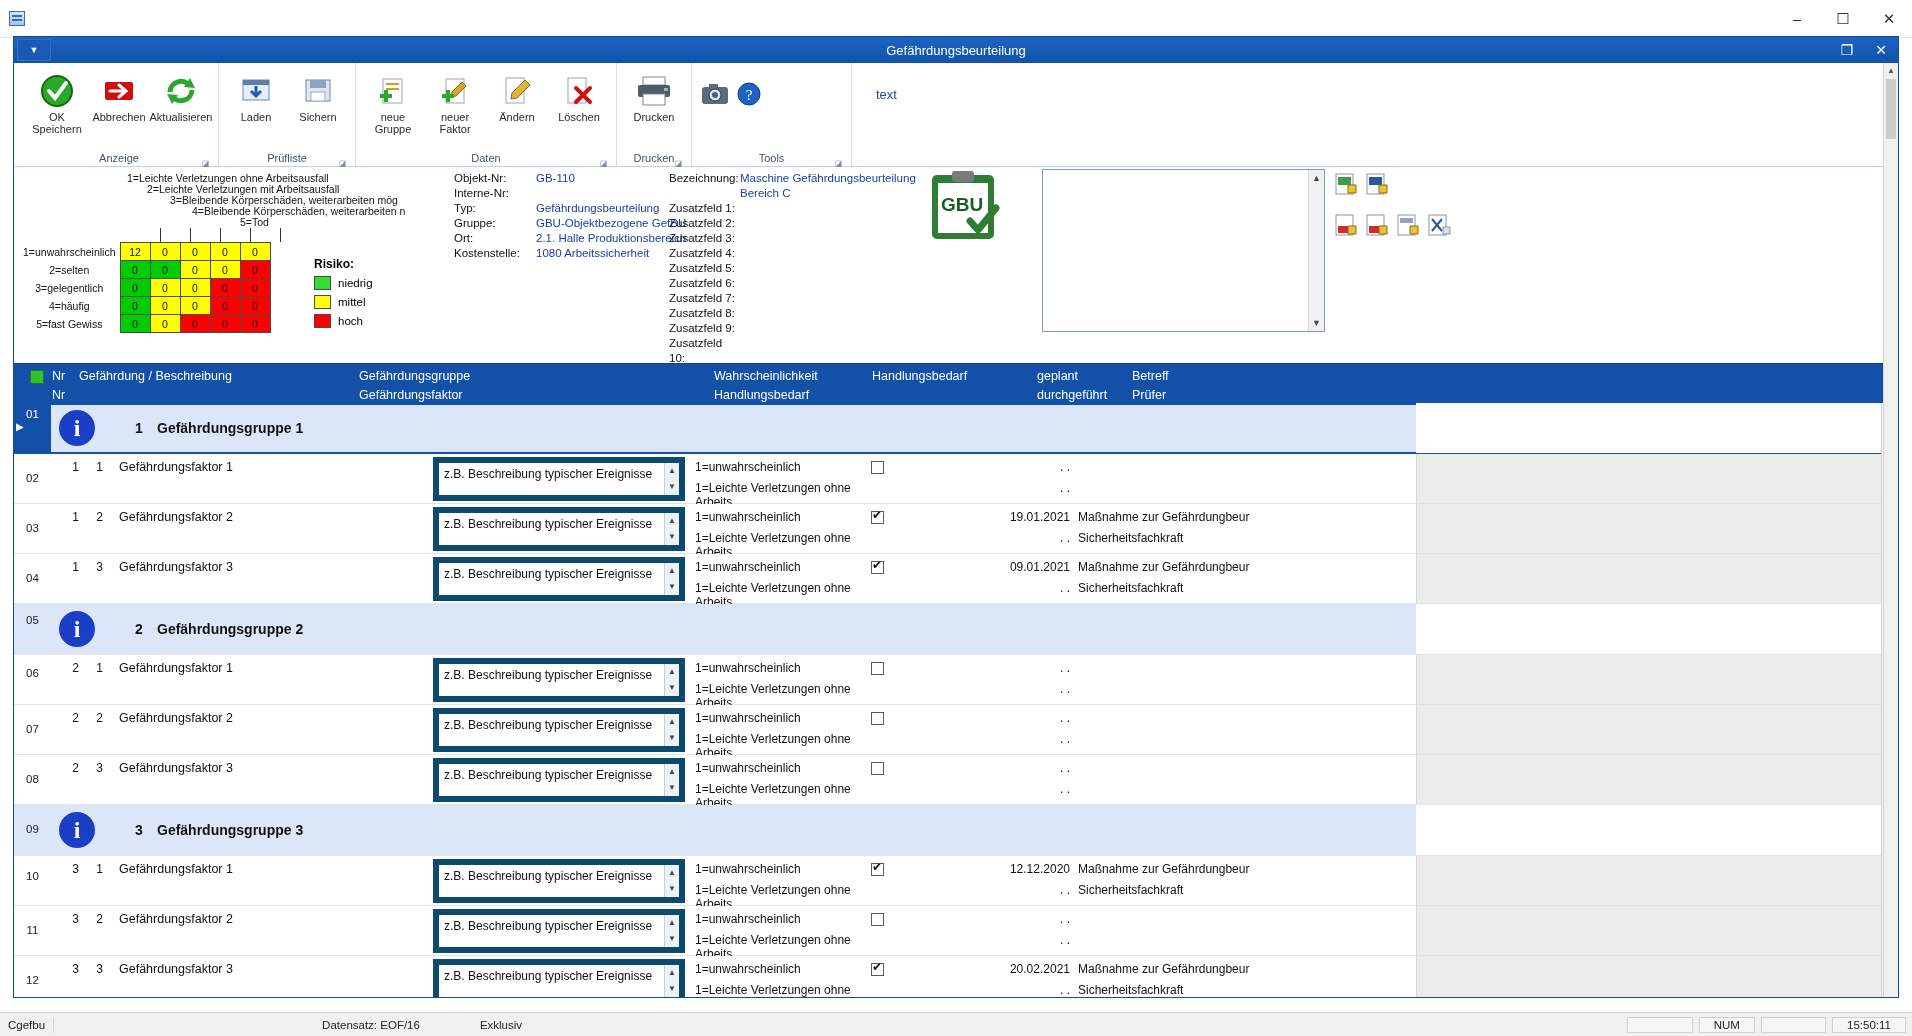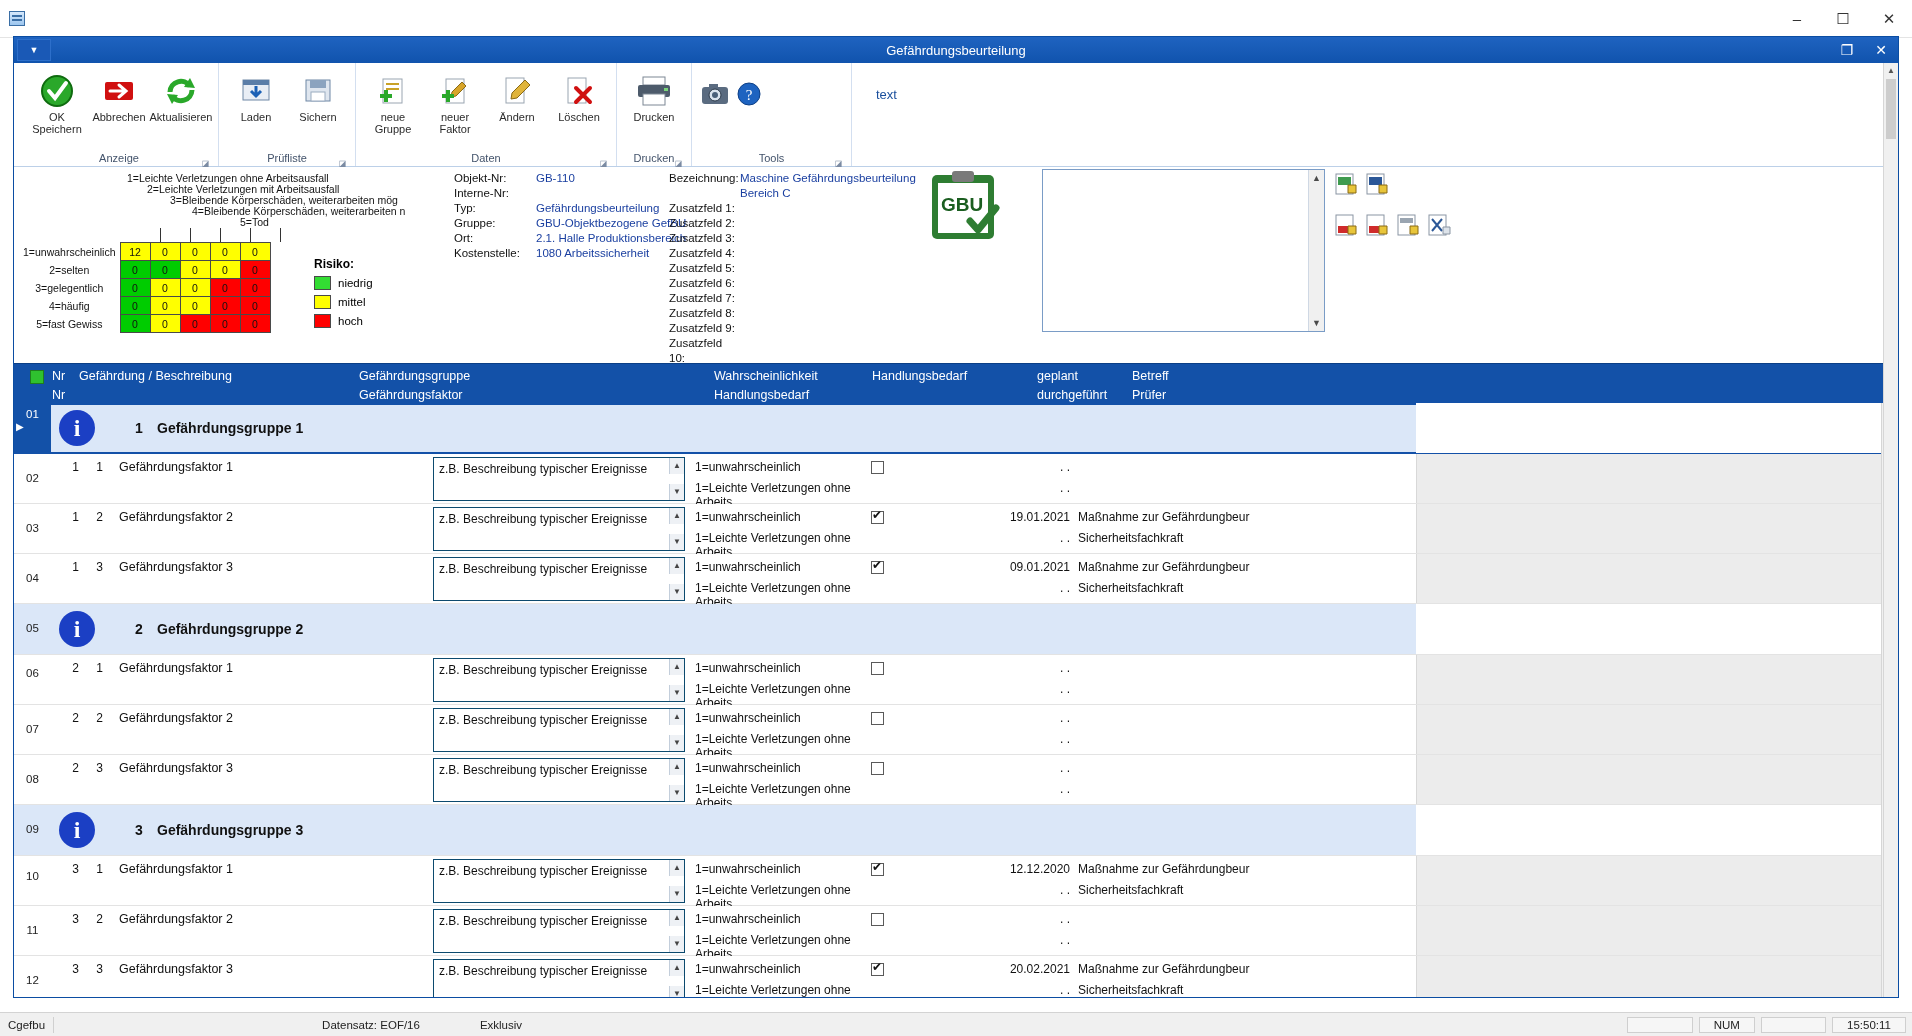--- a/index.html
+++ b/index.html
@@ -236,21 +236,21 @@
     font-size: 14px; font-weight: bold; color: #111;
     line-height: 51px; padding-left: 40px;
   }
   .grp-num { display: inline-block; width: 22px; }
   .cell-a { width: 28px; text-align: right; font-size: 12px; padding-top: 6px; color:#111; }
   .cell-b { width: 24px; text-align: right; font-size: 12px; padding-top: 6px; color:#111; }
   .cell-name { width: 330px; padding-left: 16px; font-size: 12.5px; padding-top: 6px; color:#111; }
   .cell-desc { width: 262px; padding-top: 3px; }
   .desc-box {
     width: 252px; height: 44px;
-    border: 1px solid #0c4a6e; background: #fff;
+    border: 6px solid #0c4a6e; background: #fff;
     position: relative; font-size: 12px; color: #111;
     padding: 4px 20px 0 5px; overflow: hidden; line-height: 14px;
   }
   .desc-box .sbu, .desc-box .sbd {
     position: absolute; right: 0; width: 15px; height: 16px;
     background: #eef1f5; border-left: 1px solid #c3cedb;
     font-size: 8px; text-align: center; line-height: 16px; color: #444;
   }
   .desc-box .sbu { top: 0; }
   .desc-box .sbd { bottom: 0; }
@@ -866,21 +866,21 @@
           <div class="l2">. .</div>
         </div>
         <div class="cell-betreff">
           <div>Maßnahme zur Gefährdungbeur</div>
           <div class="l2">Sicherheitsfachkraft</div>
         </div>
         <div class="rowfill"></div>
       </div>
 
       <div class="row-grp">
-        <div class="cell-nr" style="background:#dbe7f8;color:#222;padding-top:18px;">05</div>
+        <div class="cell-nr" style="background:#dbe7f8;color:#222;padding-top:10px;">05</div>
         <div class="badge-i">i</div>
         <div class="grp-title">
           <span class="grp-num">2</span><span>Gefährdungsgruppe 2</span>
         </div>
         <div class="rowfill"></div>
       </div>
 
       <div class="row-fac">
         <div class="cell-nr" style="padding-top:12px;">06</div>
         <div class="cell-a">2</div>

